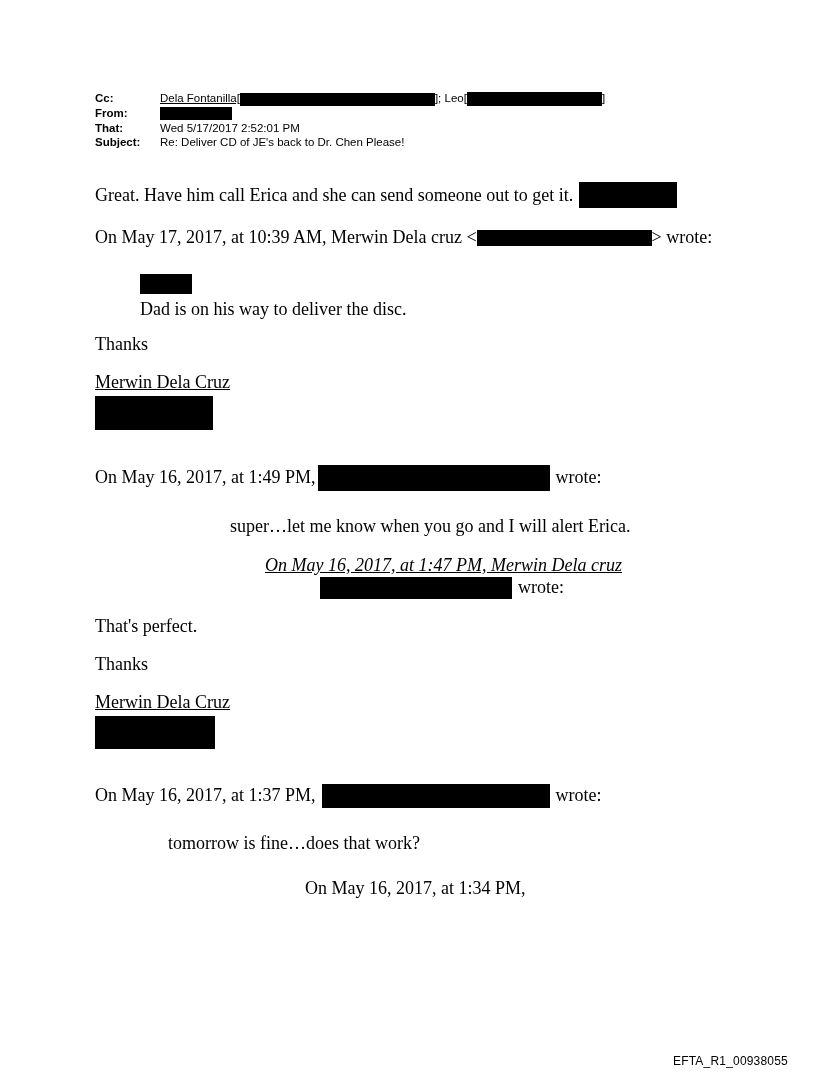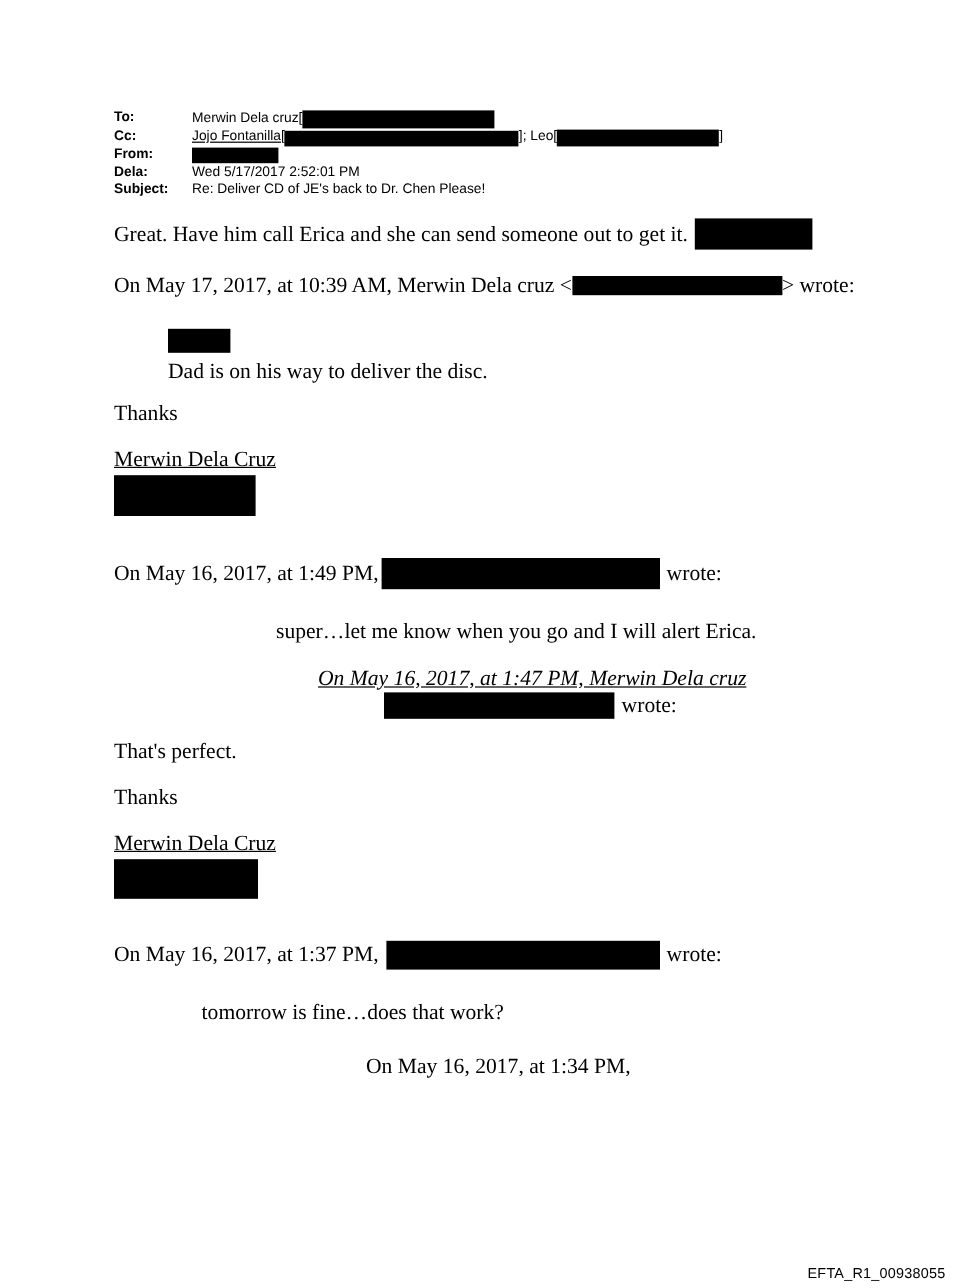--- a/index.html
+++ b/index.html
@@ -96,48 +96,41 @@
     letter-spacing: 0.2px;
   }
 </style>
 </head>
 <body>
 
 <div class="page">
 
   <div class="header">
 
-    <div class="hrow">
-      <div class="hlabel">To:</div>
-      <div class="hvalue">
-        <span class="txt">Merwin Dela cruz[</span>
-        <span class="redact" style="width:160px;height:15px;"></span>
-      </div>
-    </div>
 
     <div class="hrow">
       <div class="hlabel">Cc:</div>
       <div class="hvalue">
-        <span class="txt ul">Jojo Fontanilla[</span>
+        <span class="txt ul">Dela Fontanilla[</span>
         <span class="redact" style="width:195px;height:13px;"></span>
         <span class="txt">]; Leo[</span>
         <span class="redact" style="width:135px;height:14px;"></span>
         <span class="txt">]</span>
       </div>
     </div>
 
     <div class="hrow">
       <div class="hlabel">From:</div>
       <div class="hvalue">
         <span class="redact" style="width:72px;height:13px;"></span>
       </div>
     </div>
 
     <div class="hrow">
-      <div class="hlabel">Dela:</div>
+      <div class="hlabel">That:</div>
       <div class="hvalue">Wed 5/17/2017 2:52:01 PM</div>
     </div>
 
     <div class="hrow">
       <div class="hlabel">Subject:</div>
       <div class="hvalue">Re: Deliver CD of JE's back to Dr. Chen Please!</div>
     </div>
 
   </div>
 

